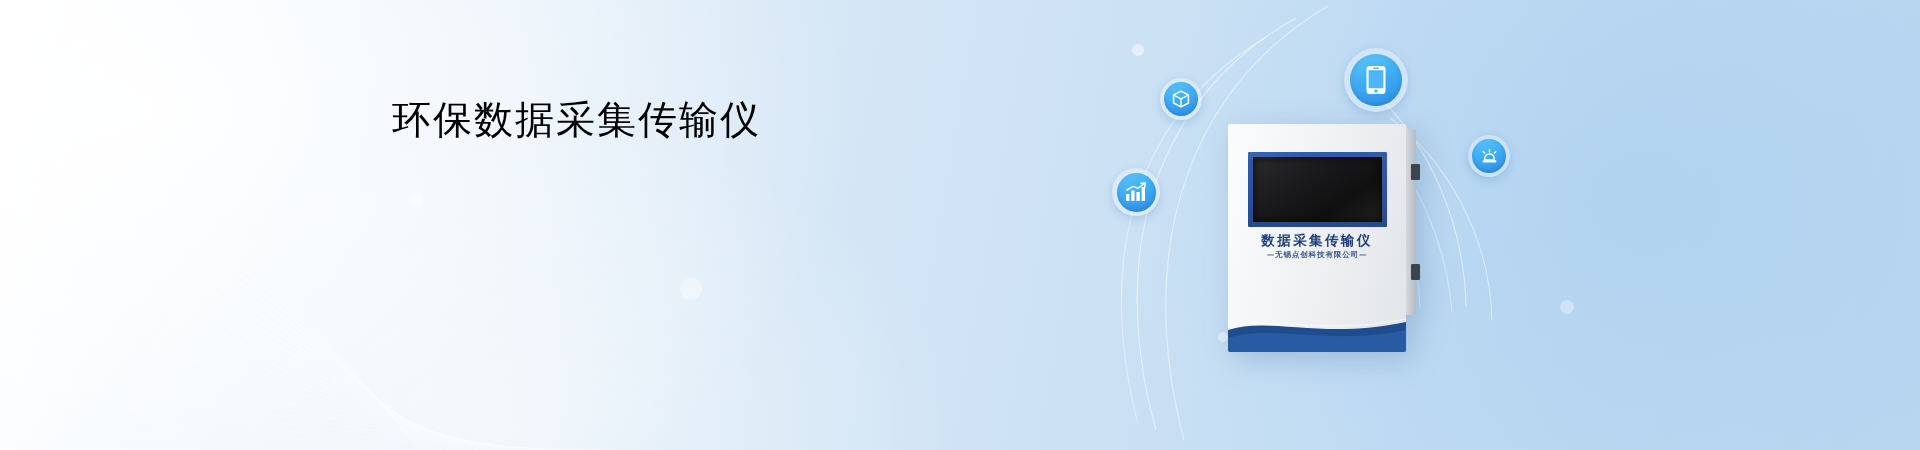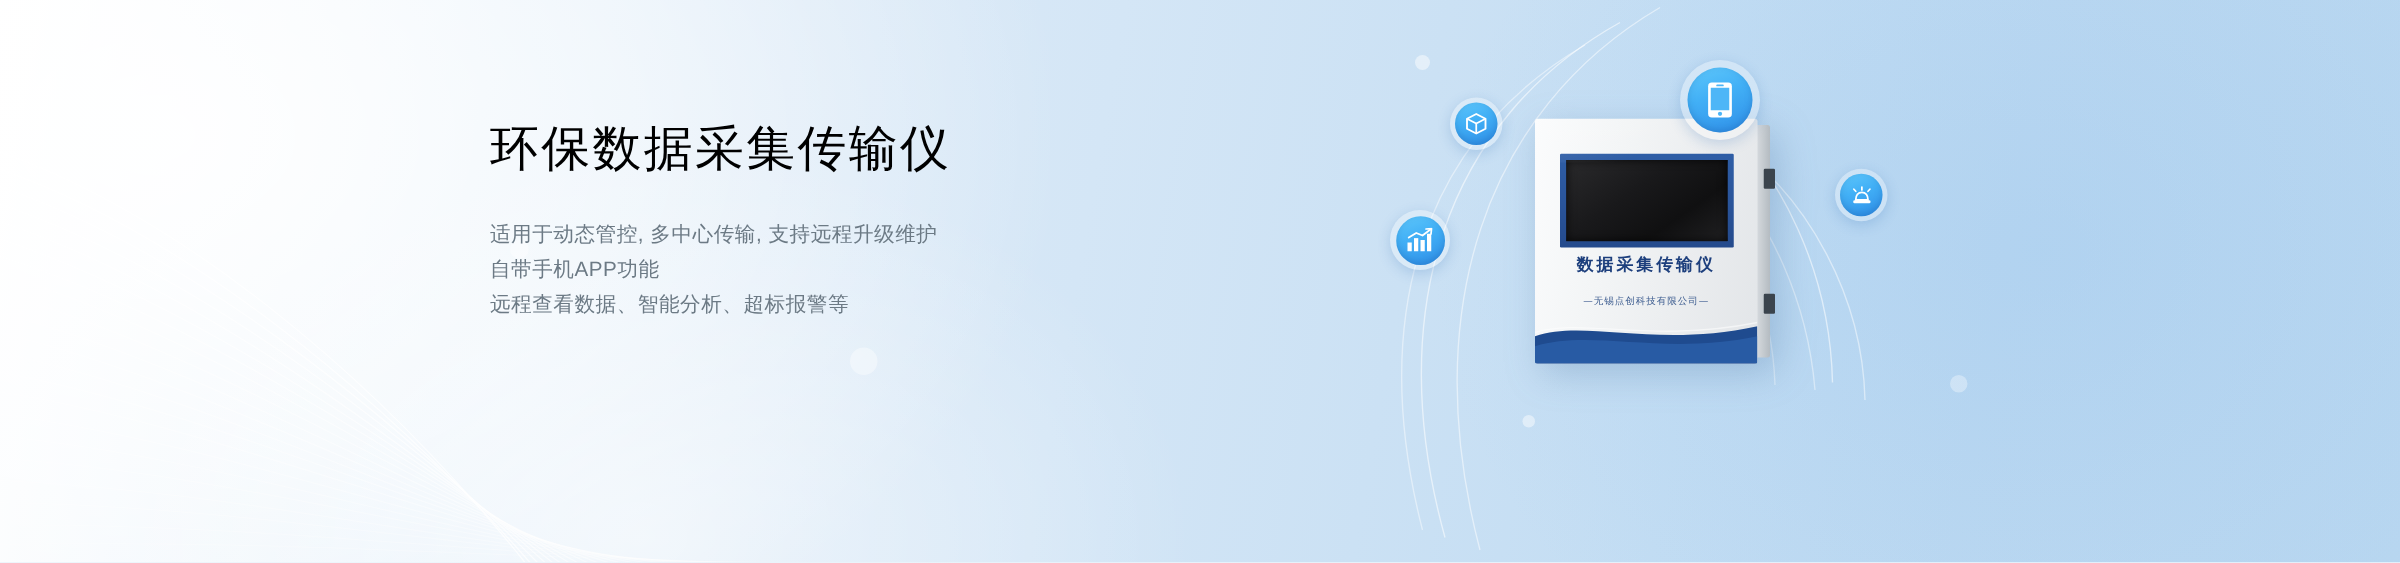--- a/index.html
+++ b/index.html
@@ -130,23 +130,23 @@
     top: 0;
     width: 700px;
     height: 450px;
     pointer-events: none;
   }
 
   
   .device {
     position: absolute;
     left: 168px;
-    top: 95px;
+    top: 124px;
     width: 178px;
-    height: 196px;
+    height: 228px;
     filter: drop-shadow(6px 8px 14px rgba(60,105,150,0.26));
   }
   .device-body {
     position: absolute;
     inset: 0;
     background: linear-gradient(102deg, #fbfcfd 0%, #f3f5f6 34%, #eceef0 62%, #e2e5e8 100%);
     border-radius: 2px;
   }
   
   .device-side {
@@ -203,26 +203,27 @@
     text-align: center;
   }
   .device-name {
     font-family: "DejaVu Serif", "Liberation Serif", serif;
     font-size: 13.5px;
     letter-spacing: 2.4px;
     color: #1d3f7d;
     font-weight: 700;
   }
   .device-company {
-    margin-top: 15px;
+    margin-top: 0;
     font-family: "DejaVu Serif", "Liberation Serif", serif;
     font-size: 7.6px;
     letter-spacing: 0.8px;
     color: #3a5a8e;
     white-space: nowrap;
+    font-weight: bold;
   }
   .device-wave {
     position: absolute;
     left: 0;
     bottom: 0;
     width: 178px;
     height: 46px;
     overflow: hidden;
     border-radius: 0 0 2px 2px;
   }
@@ -291,25 +292,20 @@
   </svg>
 
   <div class="bubble b1"></div>
   <div class="bubble b2"></div>
   <div class="bubble b3"></div>
   <div class="bubble b4"></div>
   <div class="bubble b5"></div>
 
   <div class="copy">
     <div class="copy-title">环保数据采集传输仪</div>
-    <div class="copy-lines">
-      <div class="copy-line">适用于动态管控, 多中心传输, 支持远程升级维护</div>
-      <div class="copy-line">自带手机APP功能</div>
-      <div class="copy-line">远程查看数据、智能分析、超标报警等</div>
-    </div>
   </div>
 
   <div class="visual">
 
     <svg class="arcs" viewBox="0 0 700 450">
       <g fill="none" stroke="#ffffff" stroke-width="1.1">
         <path d="M236,18 C96,96 46,250 96,430" opacity="0.55"></path>
         <path d="M268,6 C128,88 74,250 124,440" opacity="0.50"></path>
         <path d="M208,36 C78,112 34,252 78,424" opacity="0.45"></path>
         <path d="M318,96 C364,140 404,216 406,306" opacity="0.55"></path>

